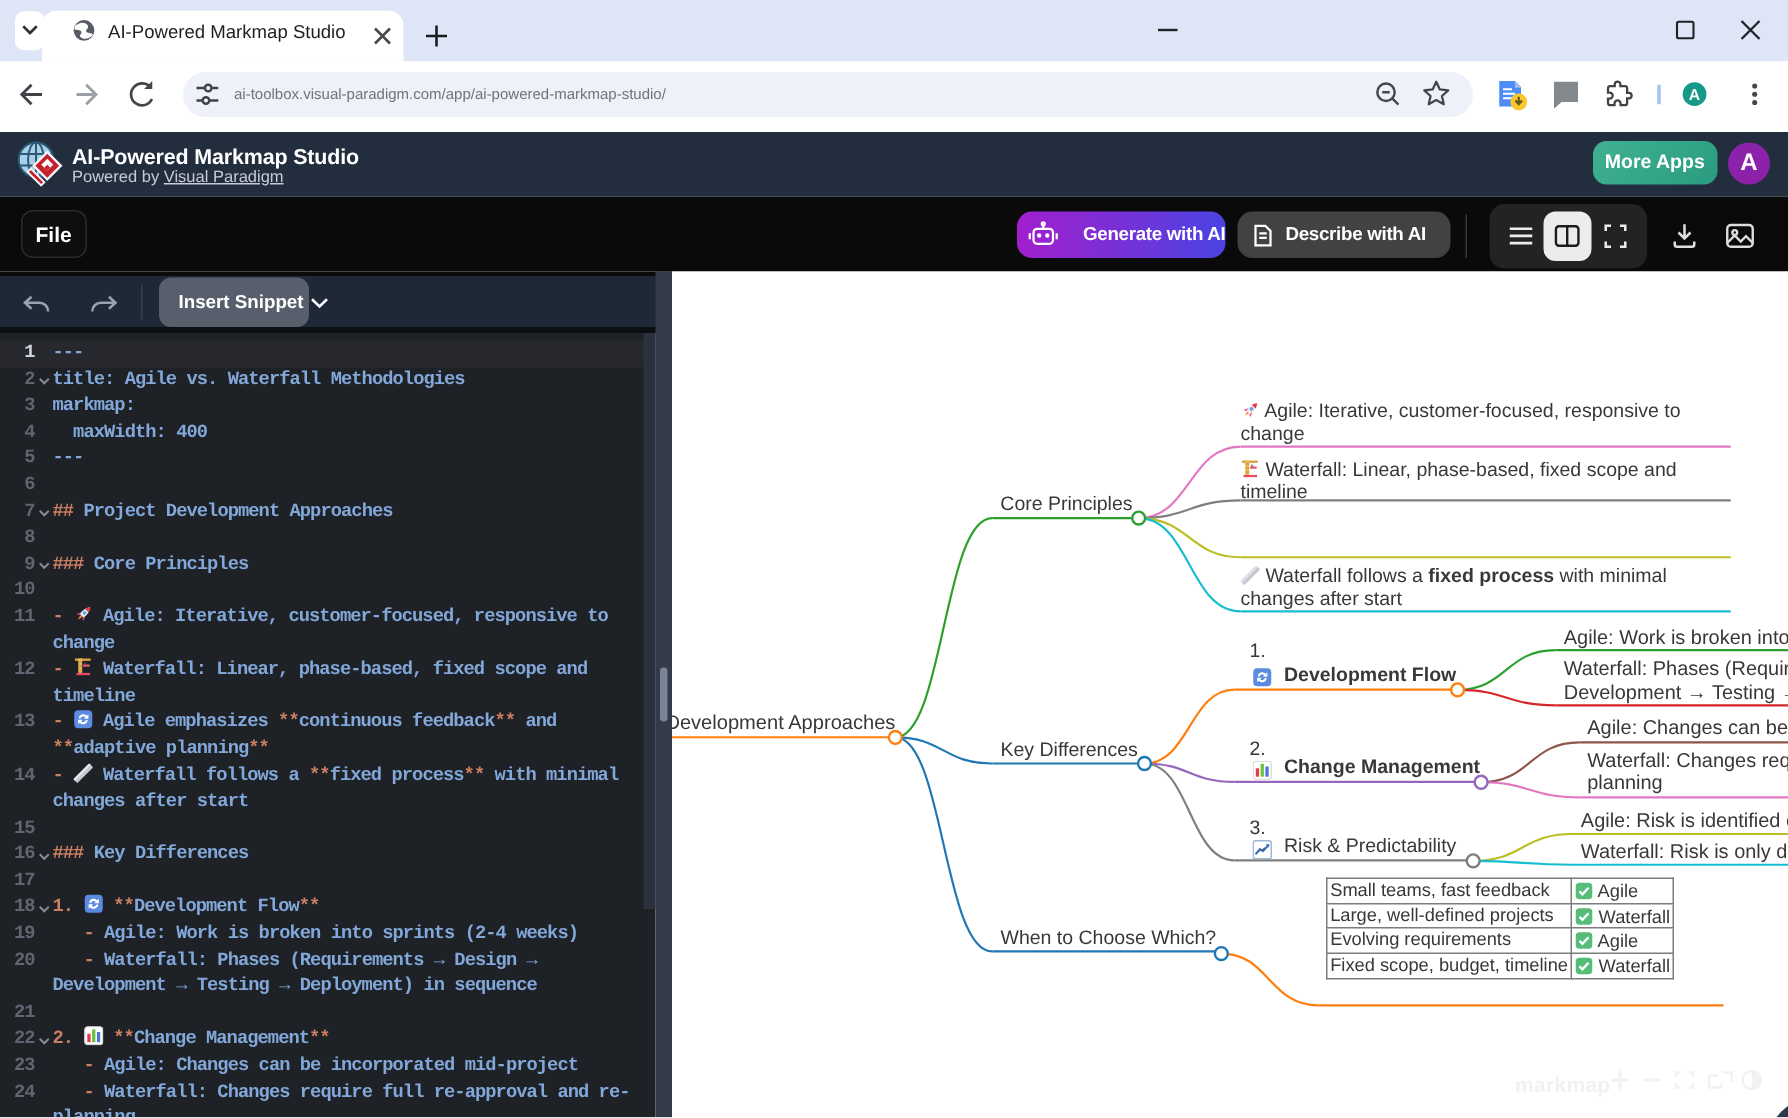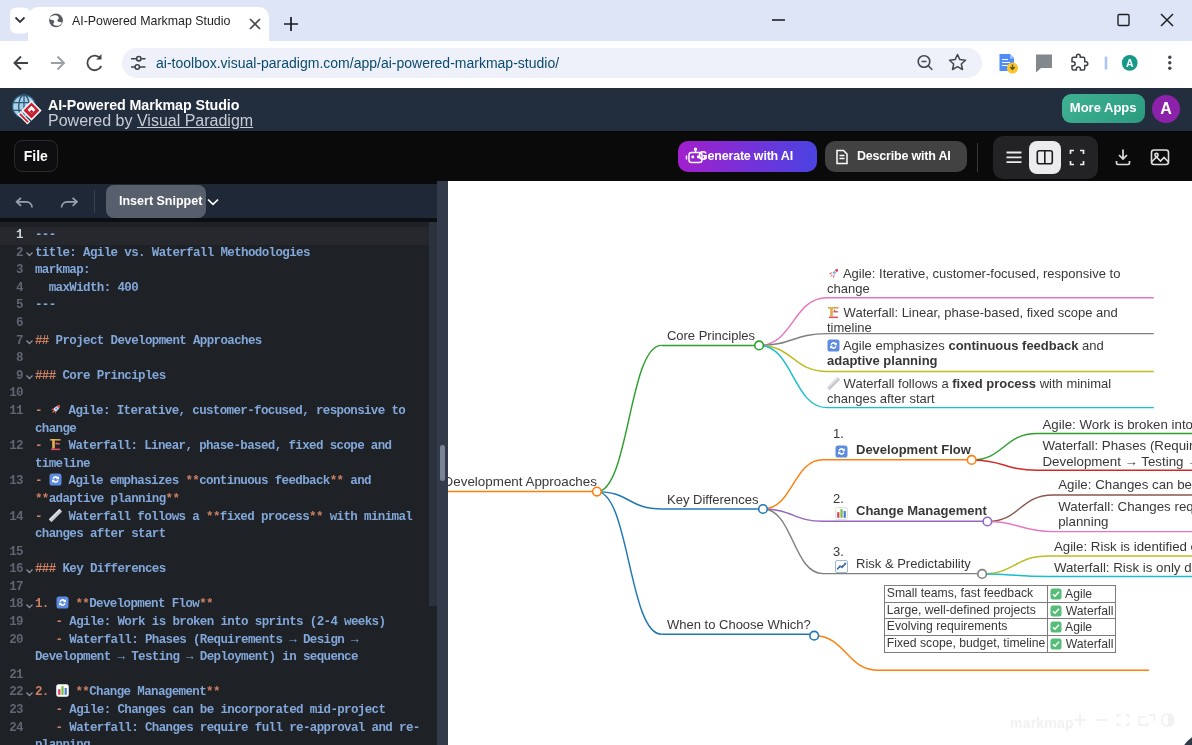--- a/index.html
+++ b/index.html
@@ -5,33 +5,33 @@
 *{margin:0;padding:0;box-sizing:border-box}
 html,body{width:1192px;height:745px;overflow:hidden;font-family:"Liberation Sans",sans-serif}
 .abs{position:absolute}
 #stage{position:relative;width:1192px;height:745px;background:#fff;overflow:hidden}
 
 #tabstrip{left:0;top:0;width:1192px;height:41px;background:#dee5f7}
 #tab{left:28px;top:7px;width:241px;height:34px;background:#fff;border-radius:10px 10px 0 0}
 #tabtitle{left:72px;top:14px;font-size:12.4px;color:#1f1f1f;white-space:nowrap}
 #addr{left:0;top:41px;width:1192px;height:47px;background:#fff}
 #pill{left:122px;top:48px;width:860px;height:30px;border-radius:15px;background:#eef1fa}
-#url{left:156px;top:51px;font-size:14px;color:#0c4a6e;line-height:25px;white-space:nowrap}
+#url{left:156px;top:51px;font-size:10px;color:#737373;line-height:25px;white-space:nowrap}
 
 #hdr{left:0;top:88px;width:1192px;height:43px;background:#222d3e}
 #htitle{left:48px;top:97px;font-size:14.3px;letter-spacing:-0.1px;font-weight:bold;color:#fff}
-#hsub{left:48px;top:112px;font-size:16px;color:#c7ccd4}
+#hsub{left:48px;top:112px;font-size:11px;color:#c7ccd4}
 #hsub u{text-decoration:underline}
 #moreapps{left:1061.7px;top:94px;width:83px;height:28.5px;border-radius:9px;background:linear-gradient(135deg,#40b292,#2a9b80);color:#fff;font-size:13px;font-weight:bold;text-align:center;line-height:28.5px}
 #hav{left:1152px;top:94.5px;width:28px;height:28px;border-radius:50%;background:#8d22aa;color:#fff;font-size:16px;font-weight:bold;text-align:center;line-height:28px}
 
 #tbar{left:0;top:131px;width:1192px;height:50px;background:#0a0a0b}
 #filebtn{left:14px;top:140px;width:43.5px;height:31.5px;border:1px solid #2b2b2d;border-radius:8px;color:#fff;font-size:14px;font-weight:bold;text-align:center;line-height:30px;background:#0e0e10}
 #genbtn{left:678px;top:140.5px;width:139px;height:31.5px;border-radius:10px;background:linear-gradient(90deg,#a21fcd,#4a43e2);color:#fff;font-size:12.5px;letter-spacing:-0.2px;font-weight:bold;line-height:31.5px}
-#genbtn span{margin-left:20px}
+#genbtn span{margin-left:44px}
 #descbtn{left:825px;top:140.5px;width:142px;height:31.5px;border-radius:10px;background:#424243;color:#fff;font-size:12.5px;letter-spacing:-0.2px;font-weight:bold;line-height:31.5px}
 #descbtn span{margin-left:32px}
 #tdiv{left:976.5px;top:143px;width:1px;height:29px;background:#39393b}
 #tgl{left:993px;top:135.5px;width:105px;height:43.5px;border-radius:10px;background:#232325}
 #tglwhite{left:1028.5px;top:141px;width:32.5px;height:32.5px;border-radius:8px;background:#ececee}
 
 #subbar{left:0;top:184px;width:448px;height:34px;background:#1f2836}
 #subdiv{left:94px;top:190px;width:1px;height:23px;background:#39414d}
 #insbtn{left:106px;top:185px;width:100px;height:32.5px;border-radius:8px;background:#575f6d;color:#fff;font-size:12.5px;font-weight:bold;line-height:32.5px}
 #insbtn span{margin-left:13px}
@@ -354,24 +354,20 @@
           </g>
         </svg> Agile: Iterative, customer-focused, responsive to<br>change</div>
 <div class="mt" style="left:379px;top:124px"><svg class="em" width="13" height="13" viewBox="0 0 13 13">
           <rect x="1" y="1" width="10.5" height="1.6" fill="#d9a13f"></rect>
           <rect x="3.2" y="1" width="2.6" height="9.6" fill="#e8b959"></rect>
           <path d="M3.2 2.6h2.6v1.4H3.2zM3.2 5.4h2.6v1.4H3.2zM3.2 8.2h2.6v1.4H3.2z" fill="#c98f2e" opacity=".55"></path>
           <path d="M7.5 3.4l1.2 1.8H6.9z" fill="#5b5870"></path>
           <rect x="6.4" y="5" width="4.4" height="1.5" fill="#e5576b"></rect>
           <rect x="2" y="10.6" width="9" height="1.5" fill="#e84a64"></rect>
         </svg> Waterfall: Linear, phase-based, fixed scope and<br>timeline</div>
-<div class="mt" style="left:379px;top:157.2px"><svg class="em" width="13" height="13" viewBox="0 0 13 13">
-          <rect x="0.5" y="0.5" width="12" height="12" rx="2.6" fill="#5c8be0"></rect>
-          <path d="M3.4 5.6a3.2 3.2 0 0 1 5.5-1.4l1-1v3h-3l1-1a2 2 0 0 0-3.3.9zM9.6 7.4a3.2 3.2 0 0 1-5.5 1.4l-1 1v-3h3l-1 1a2 2 0 0 0 3.3-.9z" fill="#fff"></path>
-        </svg> Agile emphasizes <b>continuous feedback</b> and<br><b>adaptive planning</b></div>
 <div class="mt" style="left:379px;top:195px"><svg class="em" width="13" height="13" viewBox="0 0 13 13">
           <g transform="rotate(45 6.5 6.5)">
             <rect x="4.6" y="-1" width="3.8" height="15" rx="0.6" fill="#c7c7d1"></rect>
             <rect x="4.6" y="-1" width="1.6" height="15" fill="#e2e2ea"></rect>
           </g>
         </svg> Waterfall follows a <b>fixed process</b> with minimal<br>changes after start</div>
 <div class="mt" style="left:385px;top:245.1px">1.</div>
 <div class="mt" style="left:385px;top:309.6px">2.</div>
 <div class="mt" style="left:385px;top:362.6px">3.</div>
 <svg class="abs" style="left:387px;top:264px" width="13" height="13" viewBox="0 0 13 13">

